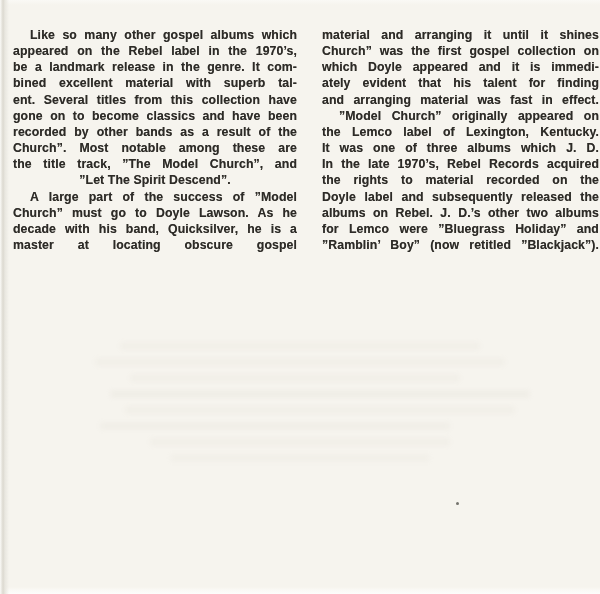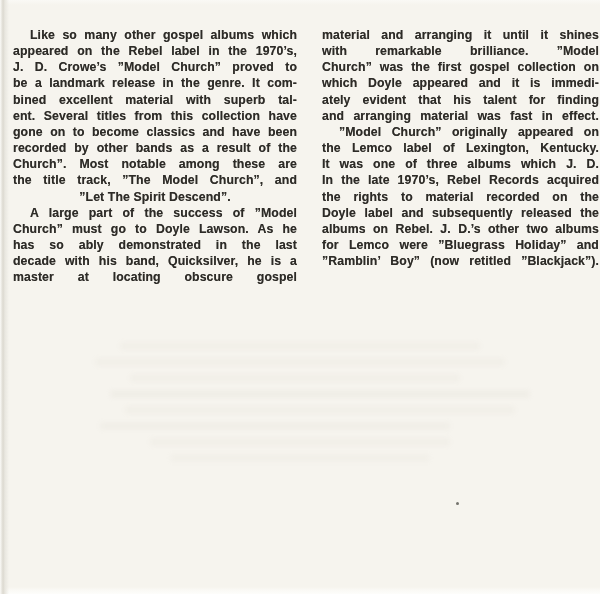--- a/index.html
+++ b/index.html
@@ -85,38 +85,35 @@
   }
 </style>
 </head>
 <body>
 
 <div class="scan-page">
 
   <div class="col col-left">
       <div class="line just indent">Like so many other gospel albums which</div>
       <div class="line just">appeared on the Rebel label in the 1970’s,</div>
-      <div class="line just">J. D. Crowe’s ”Model Church” proved to</div>
       <div class="line just">be a landmark release in the genre. It com-</div>
       <div class="line just">bined excellent material with superb tal-</div>
       <div class="line just">ent. Several titles from this collection have</div>
       <div class="line just">gone on to become classics and have been</div>
       <div class="line just">recorded by other bands as a result of the</div>
       <div class="line just">Church”. Most notable among these are</div>
       <div class="line just">the title track, ”The Model Church”, and</div>
       <div class="line">”Let The Spirit Descend”.</div>
       <div class="line just indent">A large part of the success of ”Model</div>
       <div class="line just">Church” must go to Doyle Lawson. As he</div>
-      <div class="line just">has so ably demonstrated in the last</div>
       <div class="line just">decade with his band, Quicksilver, he is a</div>
       <div class="line just">master at locating obscure gospel</div>
     </div>
   <div class="col col-right">
       <div class="line just">material and arranging it until it shines</div>
-      <div class="line just">with remarkable brilliance. ”Model</div>
       <div class="line just">Church” was the first gospel collection on</div>
       <div class="line just">which Doyle appeared and it is immedi-</div>
       <div class="line just">ately evident that his talent for finding</div>
       <div class="line just">and arranging material was fast in effect.</div>
       <div class="line just indent">”Model Church” originally appeared on</div>
       <div class="line just">the Lemco label of Lexington, Kentucky.</div>
       <div class="line just">It was one of three albums which J. D.</div>
       <div class="line just">In the late 1970’s, Rebel Records acquired</div>
       <div class="line just">the rights to material recorded on the</div>
       <div class="line just">Doyle label and subsequently released the</div>

